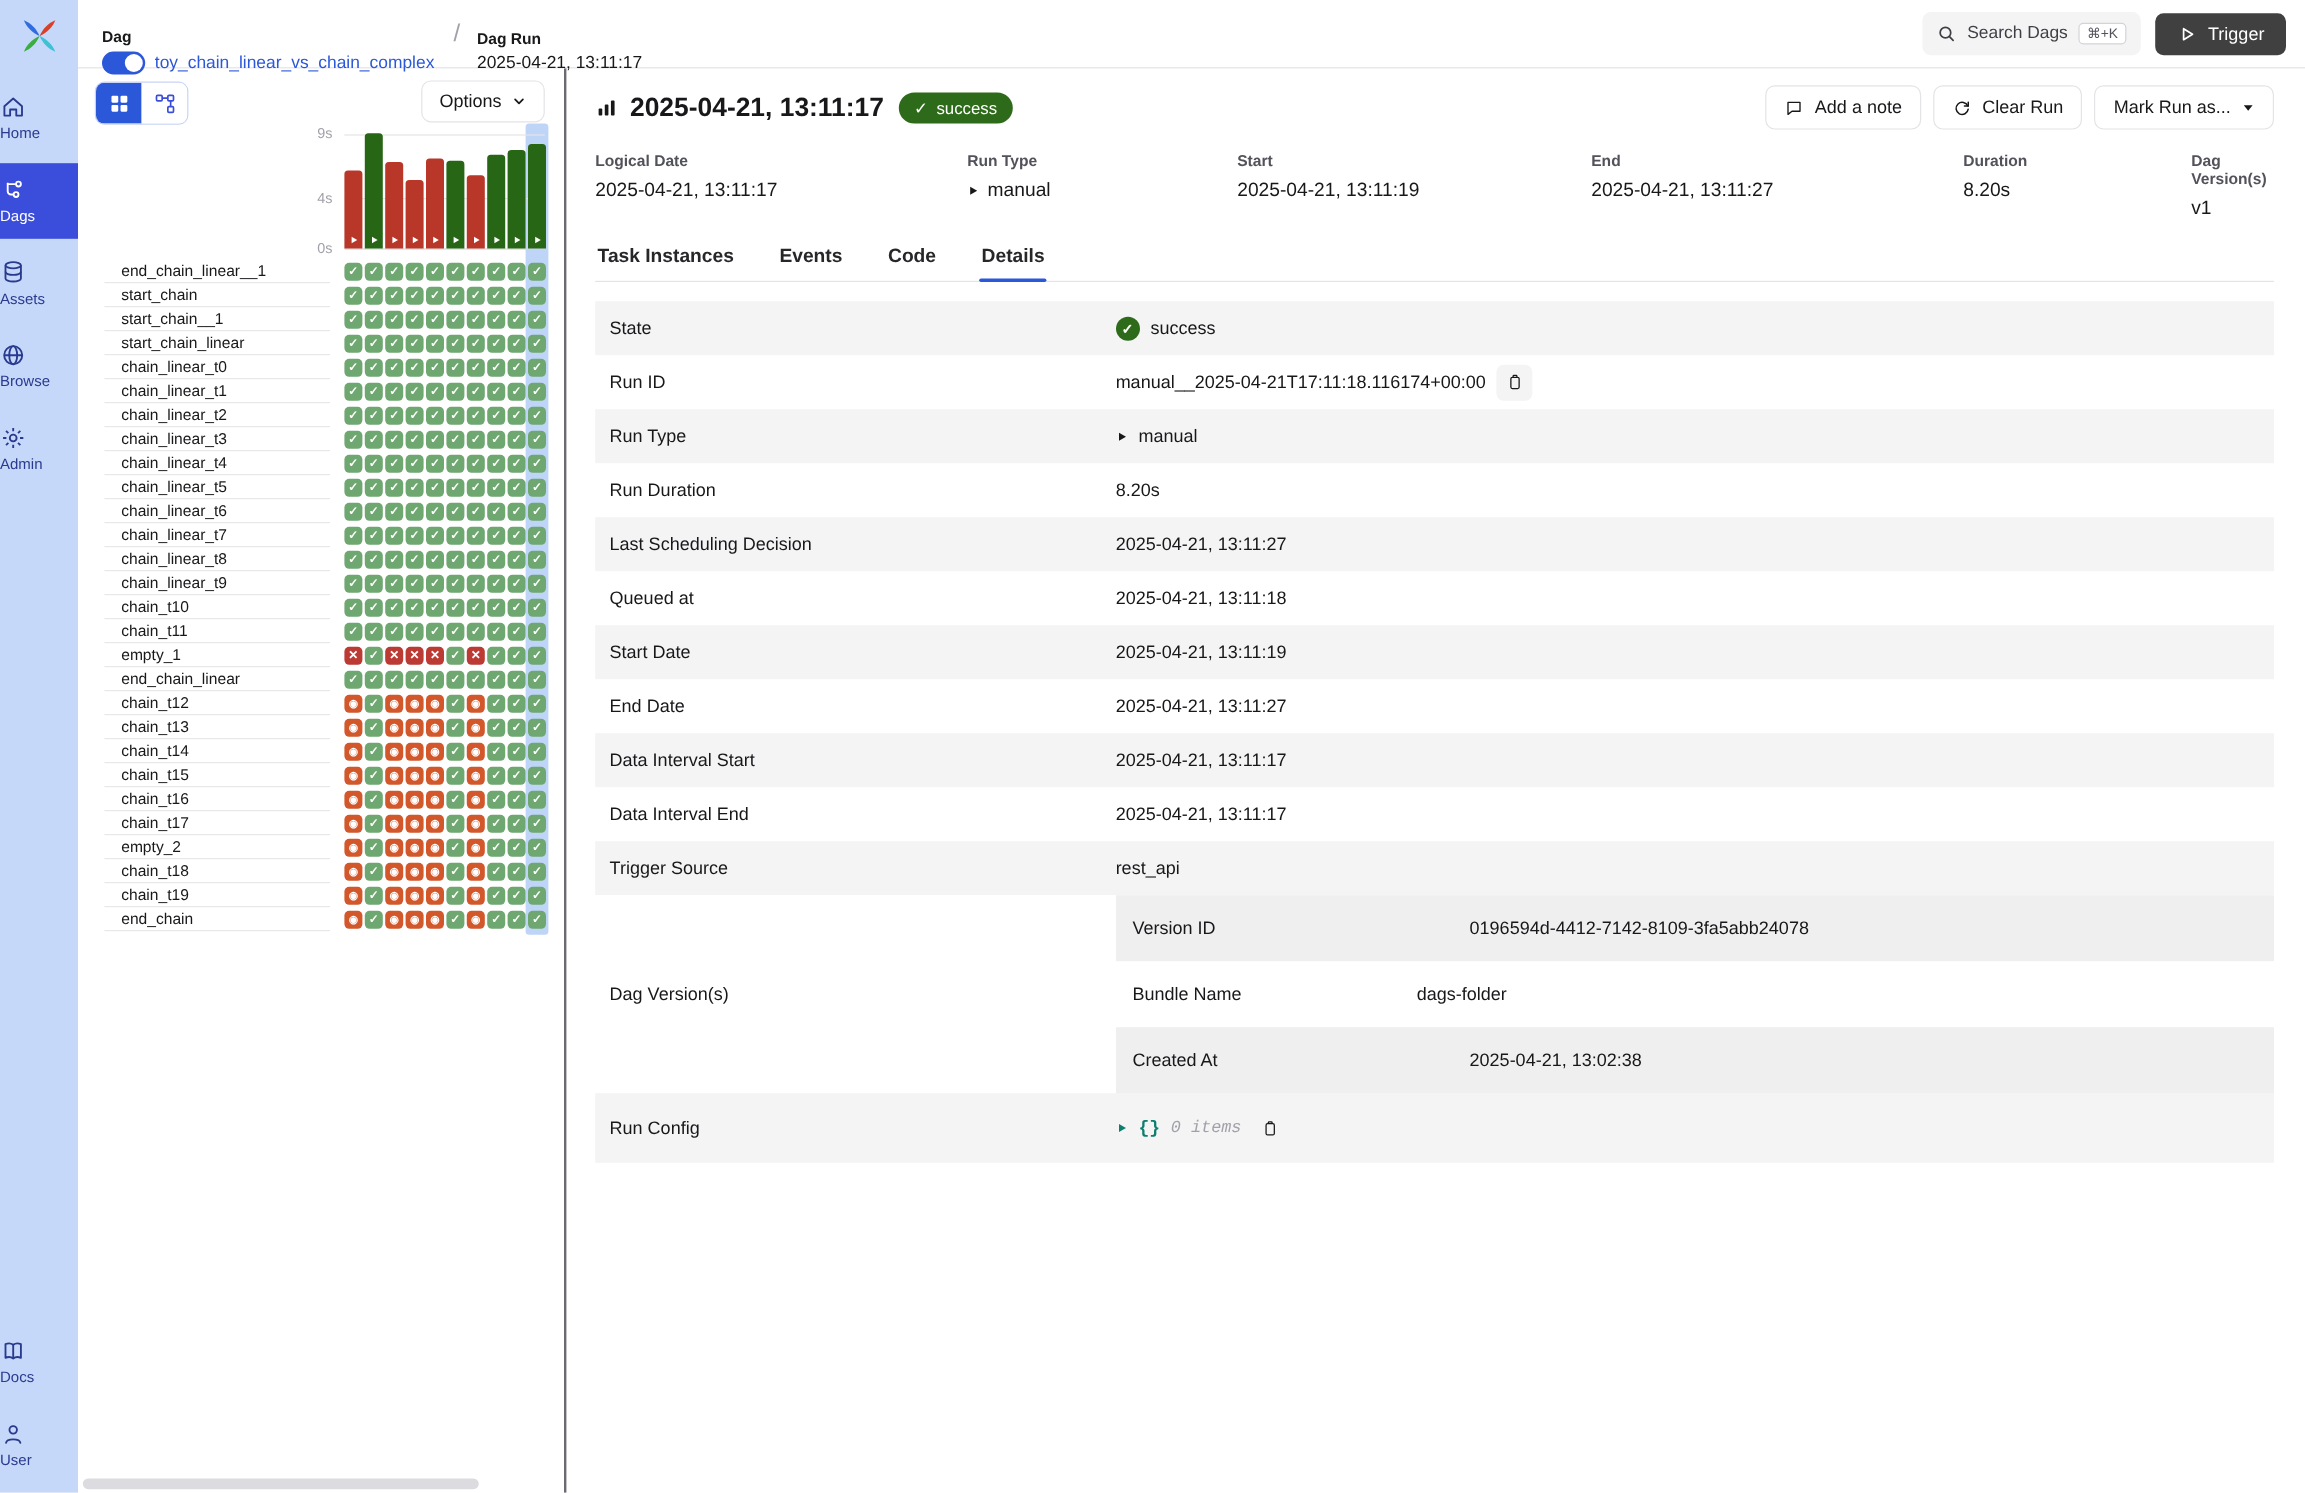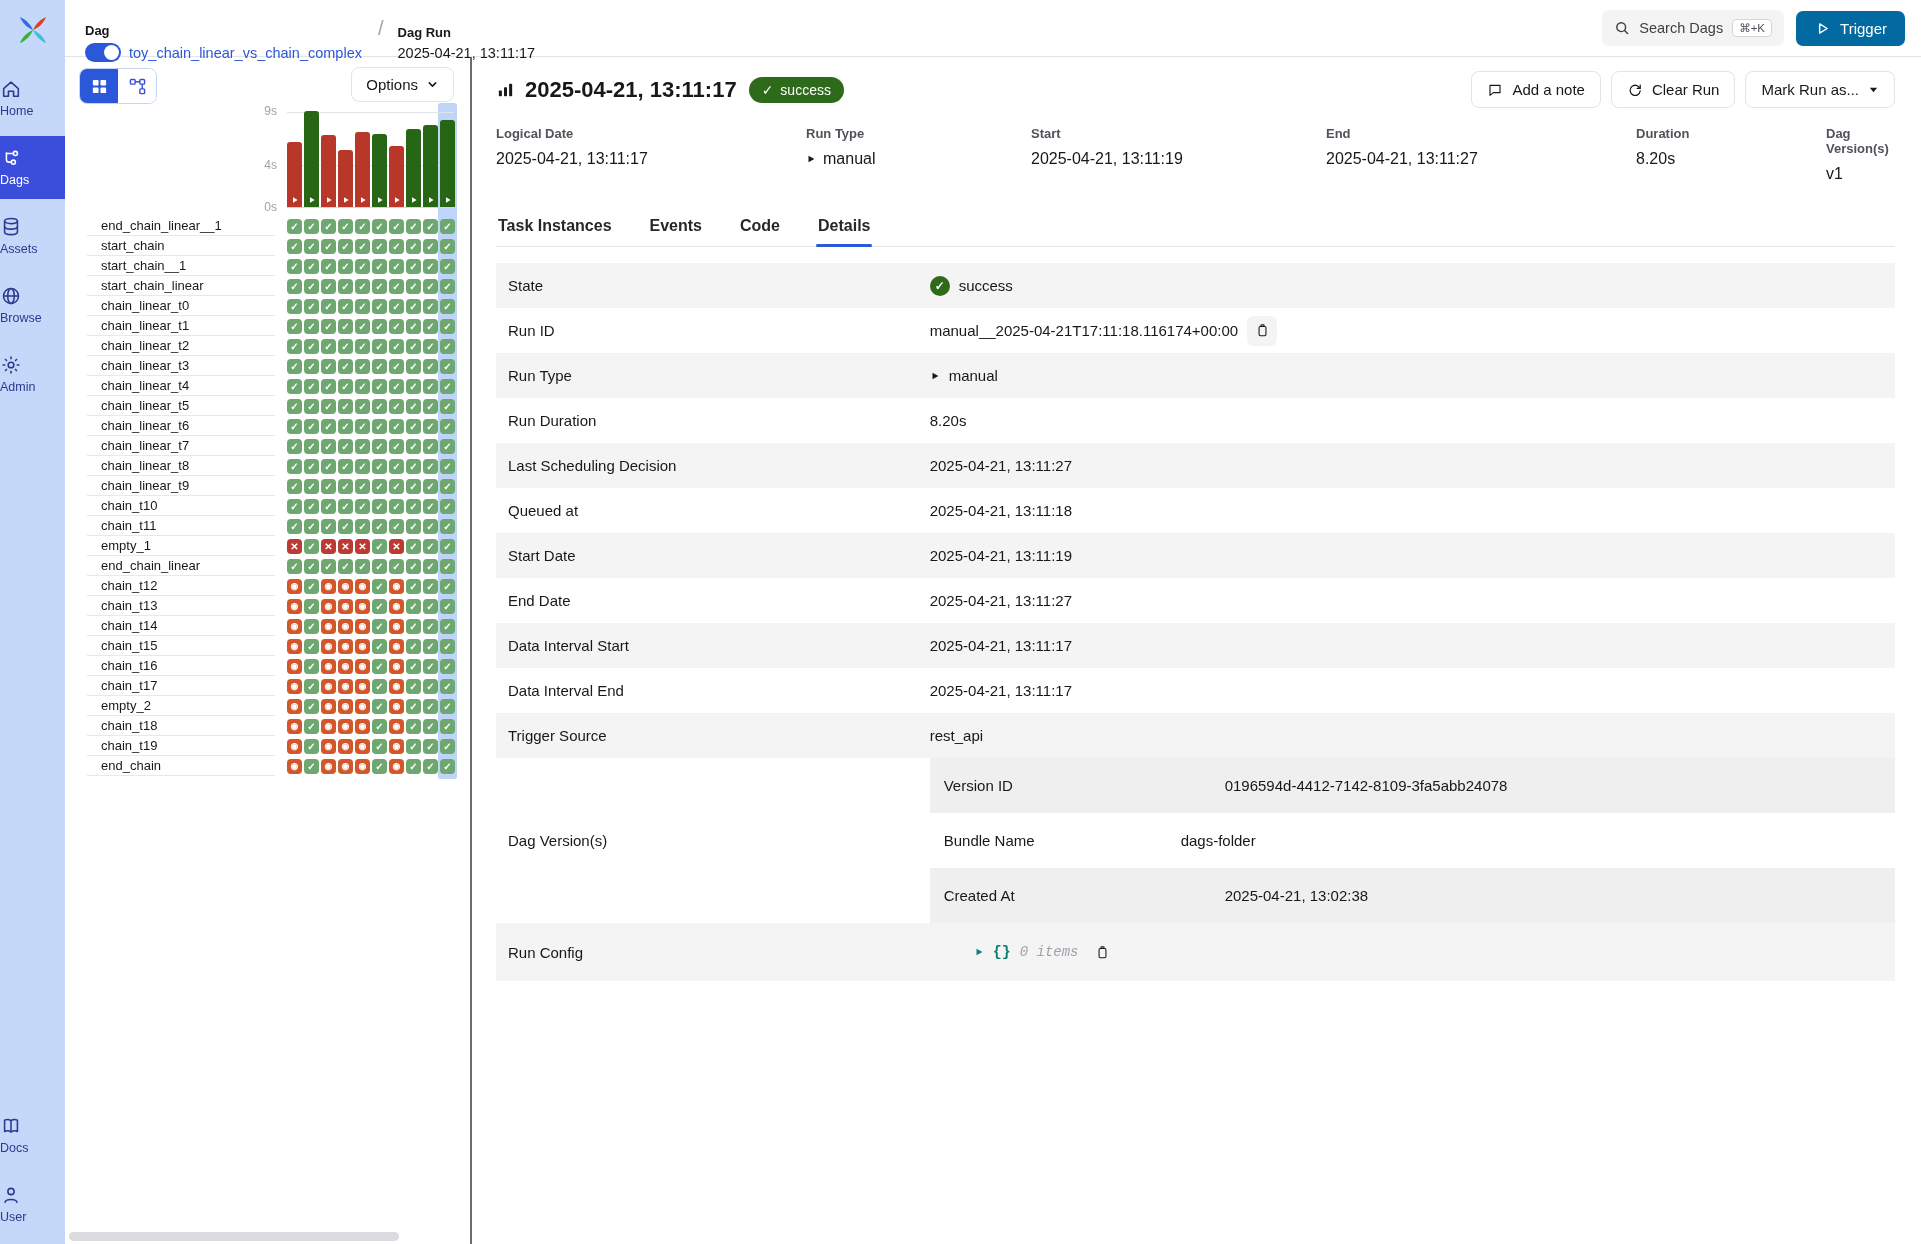--- a/index.html
+++ b/index.html
@@ -26,21 +26,21 @@
   .toggle { width:36px; height:19px; background:#2b57d9; border-radius:10px; position:relative; cursor:pointer; }
   .toggle .knob { position:absolute; right:2.5px; top:2px; width:15px; height:15px; background:#fff; border-radius:50%; }
   .dag-link { color:#2b57d9; font-size:14.5px; cursor:pointer; }
   .crumb-slash { color:#a1a1aa; font-size:20px; margin:0 14px 0 16px; font-weight:300; }
   .crumb-date { font-size:14.5px; color:#18181b; }
   .topbar-right { margin-left:auto; display:flex; align-items:center; gap:12px; }
   .search-btn { display:flex; align-items:center; gap:9px; background:#f4f4f5; border:none; border-radius:7px;
                 padding:9px 12px; font-size:14.5px; color:#3f3f46; cursor:pointer; font-family:inherit; }
   .search-btn .icn svg { width:16px; height:16px; display:block; }
   .kbd { border:1px solid #d4d4d8; background:#fff; border-radius:4px; padding:1px 6px; font-size:11.5px; color:#52525b; }
-  .trigger-btn { display:flex; align-items:center; gap:9px; background:#0369a1; color:#fff; border:none; border-radius:7px;
+  .trigger-btn { display:flex; align-items:center; gap:9px; background:#404040; color:#fff; border:none; border-radius:7px;
                  padding:9px 18px; font-size:15px; cursor:pointer; font-family:inherit; }
   .trigger-btn .icn svg { width:17px; height:17px; display:block; }
 
   .content-row { flex:1; display:flex; min-height:0; }
 
   
   .left-panel { width:407px; flex:0 0 407px; position:relative; border-right:2px solid #6b6b74; }
   .view-toggle { position:absolute; top:11px; left:14px; display:flex; border:1px solid #c6d4f5; border-radius:8px; overflow:hidden; }
   .vt-btn { width:38px; height:34px; display:flex; align-items:center; justify-content:center; border:none; cursor:pointer; background:#fff; color:#3b4ddb; }
   .vt-btn.active { background:#2b57d9; color:#fff; }
@@ -86,42 +86,42 @@
 
   .meta-row { display:flex; margin-top:18px; }
   .meta-col { display:flex; flex-direction:column; gap:9px; }
   .meta-col:nth-child(1){ width:310px; } .meta-col:nth-child(2){ width:225px; }
   .meta-col:nth-child(3){ width:295px; } .meta-col:nth-child(4){ width:310px; }
   .meta-col:nth-child(5){ width:190px; } .meta-col:nth-child(6){ flex:1; }
   .meta-label { font-size:13px; font-weight:600; color:#52525b; }
   .meta-value { font-size:16px; color:#18181b; display:flex; align-items:center; gap:7px; }
   .meta-value .icn svg { width:10px; height:10px; display:block; }
 
-  .tabs { display:flex; gap:34px; margin-top:34px; border-bottom:1px solid #e4e4e7; }
+  .tabs { display:flex; gap:34px; margin-top:22px; border-bottom:1px solid #e4e4e7; }
   .tab { font-size:16px; font-weight:600; color:#27272a; padding:0 2px 11px; cursor:pointer; position:relative; }
   .tab.active { font-weight:700; }
   .tab.active::after { content:""; position:absolute; left:0; right:0; bottom:-1px; height:3px; background:#2b57d9; border-radius:2px; }
 
   .details-table { margin-top:16px; }
   .drow { display:flex; align-items:center; min-height:45px; font-size:15px; }
   .drow.shade { background:#f4f4f5; }
   .dlabel { width:31%; padding-left:12px; flex:0 0 31%; }
   .dvalue { flex:1; display:flex; align-items:center; gap:9px; }
   .state-dot { width:20px; height:20px; border-radius:50%; background:#2d6a1a; color:#fff; font-size:12px; line-height:20px; text-align:center; font-weight:700; }
   .copy-btn { width:30px; height:30px; background:#f4f4f5; border:none; border-radius:6px; display:flex; align-items:center; justify-content:center; cursor:pointer; color:#18181b; }
   .copy-btn svg { width:15px; height:15px; display:block; }
   .copy-plain { background:transparent; }
   .rt-play svg { width:10px; height:10px; display:block; color:#18181b; }
   .drow.nested-row { align-items:stretch; background:#fff; }
   .drow.nested-row .dlabel { display:flex; align-items:center; }
   .nested-table { width:100%; }
   .nrow { display:flex; align-items:center; height:55px; font-size:15px; }
   .nrow.shade { background:#efefef;gap:44px; }
   .nlabel { width:26%; padding-left:14px; flex:0 0 26%; }
-  .config-row { min-height:58px;gap:44px; }
+  .config-row { min-height:58px; }
   .cfg-caret { color:#0d7f6f; display:flex; }
   .cfg-caret svg { width:10px; height:10px; display:block; }
   .cfg-braces { font-family:"Liberation Mono", monospace; font-weight:700; color:#0d7f6f; font-size:15px; }
   .cfg-items { font-family:"Liberation Mono", monospace; font-style:italic; color:#a1a1aa; font-size:14px; }
 </style>
 </head>
 <body>
 
 <nav class="sidebar">
   <div class="logo">

